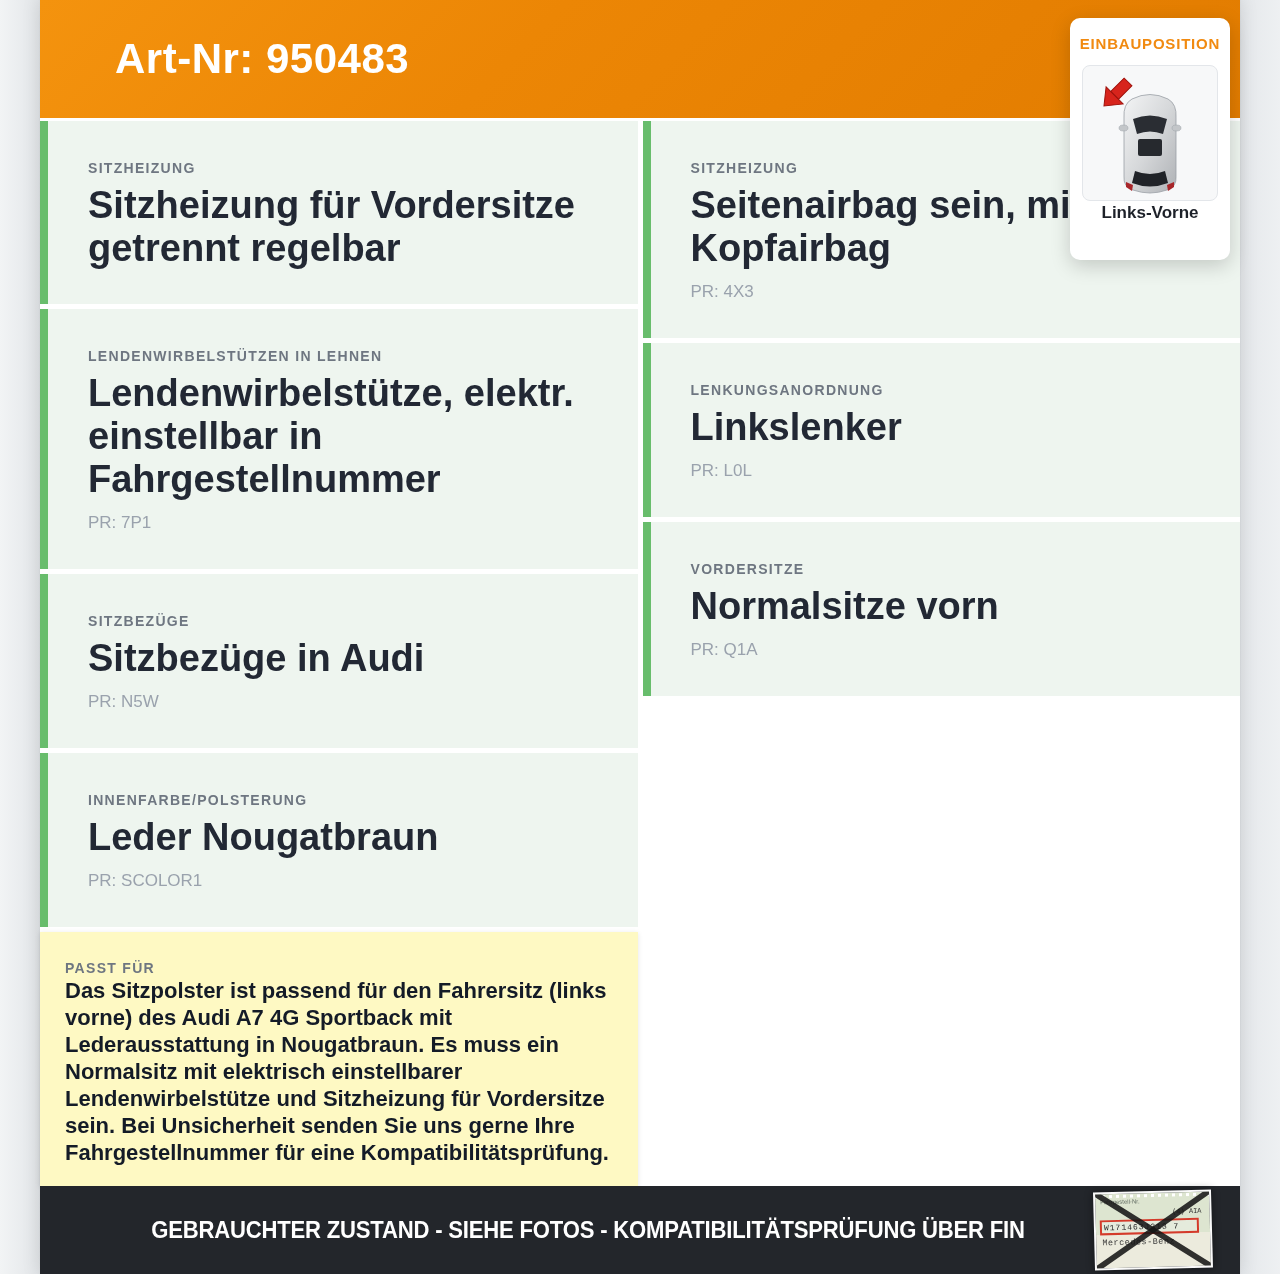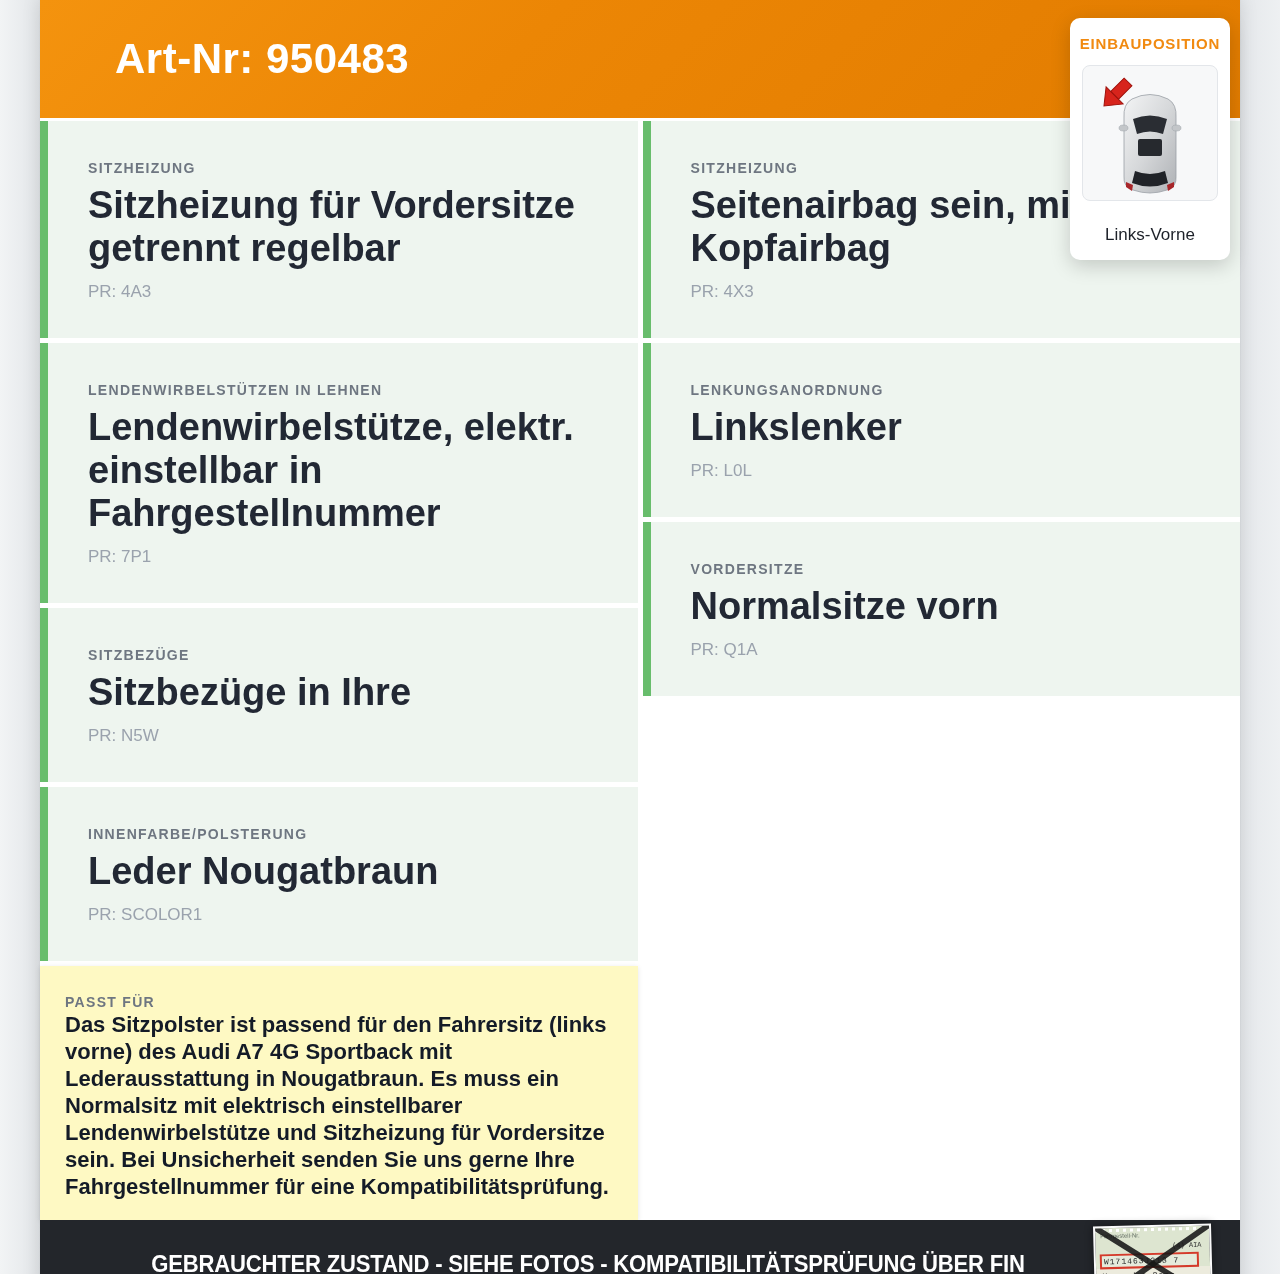--- a/index.html
+++ b/index.html
@@ -116,22 +116,22 @@
     height: 136px;
     margin: 13px auto 0;
     background: #f7f8f9;
     border: 1px solid #e3e6ea;
     border-radius: 8px;
     display: flex;
     align-items: center;
     justify-content: center;
   }
   .einbau-pos {
-    margin-top: 24px;
-    font-weight: normal;
+    margin-top: 2px;
+    font-weight: bold;
     font-size: 17px;
     color: #1d2129;
   }
   
   .footer-bar {
     margin-top: auto;
     height: 88px;
     flex: 0 0 88px;
     background: #23262b;
     display: flex;
@@ -188,30 +188,29 @@
   <header class="page-header">
     <h1>Art-Nr: 950483</h1>
   </header>
 
   <div class="grid">
 
     <div class="col">
       <div class="feature-card">
         <div class="category">SITZHEIZUNG</div>
         <div class="title">Sitzheizung für Vordersitze getrennt regelbar</div>
-        <div class="pr">PR: 4A3</div>
       </div>
       <div class="feature-card">
         <div class="category">LENDENWIRBELSTÜTZEN IN LEHNEN</div>
         <div class="title">Lendenwirbelstütze, elektr. einstellbar in Fahrgestellnummer</div>
         <div class="pr">PR: 7P1</div>
       </div>
       <div class="feature-card">
         <div class="category">SITZBEZÜGE</div>
-        <div class="title">Sitzbezüge in Ihre</div>
+        <div class="title">Sitzbezüge in Audi</div>
         <div class="pr">PR: N5W</div>
       </div>
       <div class="feature-card">
         <div class="category">INNENFARBE/POLSTERUNG</div>
         <div class="title">Leder Nougatbraun</div>
         <div class="pr">PR: SCOLOR1</div>
       </div>
       <div class="passt-card">
         <div class="category">PASST FÜR</div>
         <div class="body">Das Sitzpolster ist passend für den Fahrersitz (links vorne) des Audi A7 4G Sportback mit Lederausstattung in Nougatbraun. Es muss ein Normalsitz mit elektrisch einstellbarer Lendenwirbelstütze und Sitzheizung für Vordersitze sein. Bei Unsicherheit senden Sie uns gerne Ihre Fahrgestellnummer für eine Kompatibilitätsprüfung.</div>

